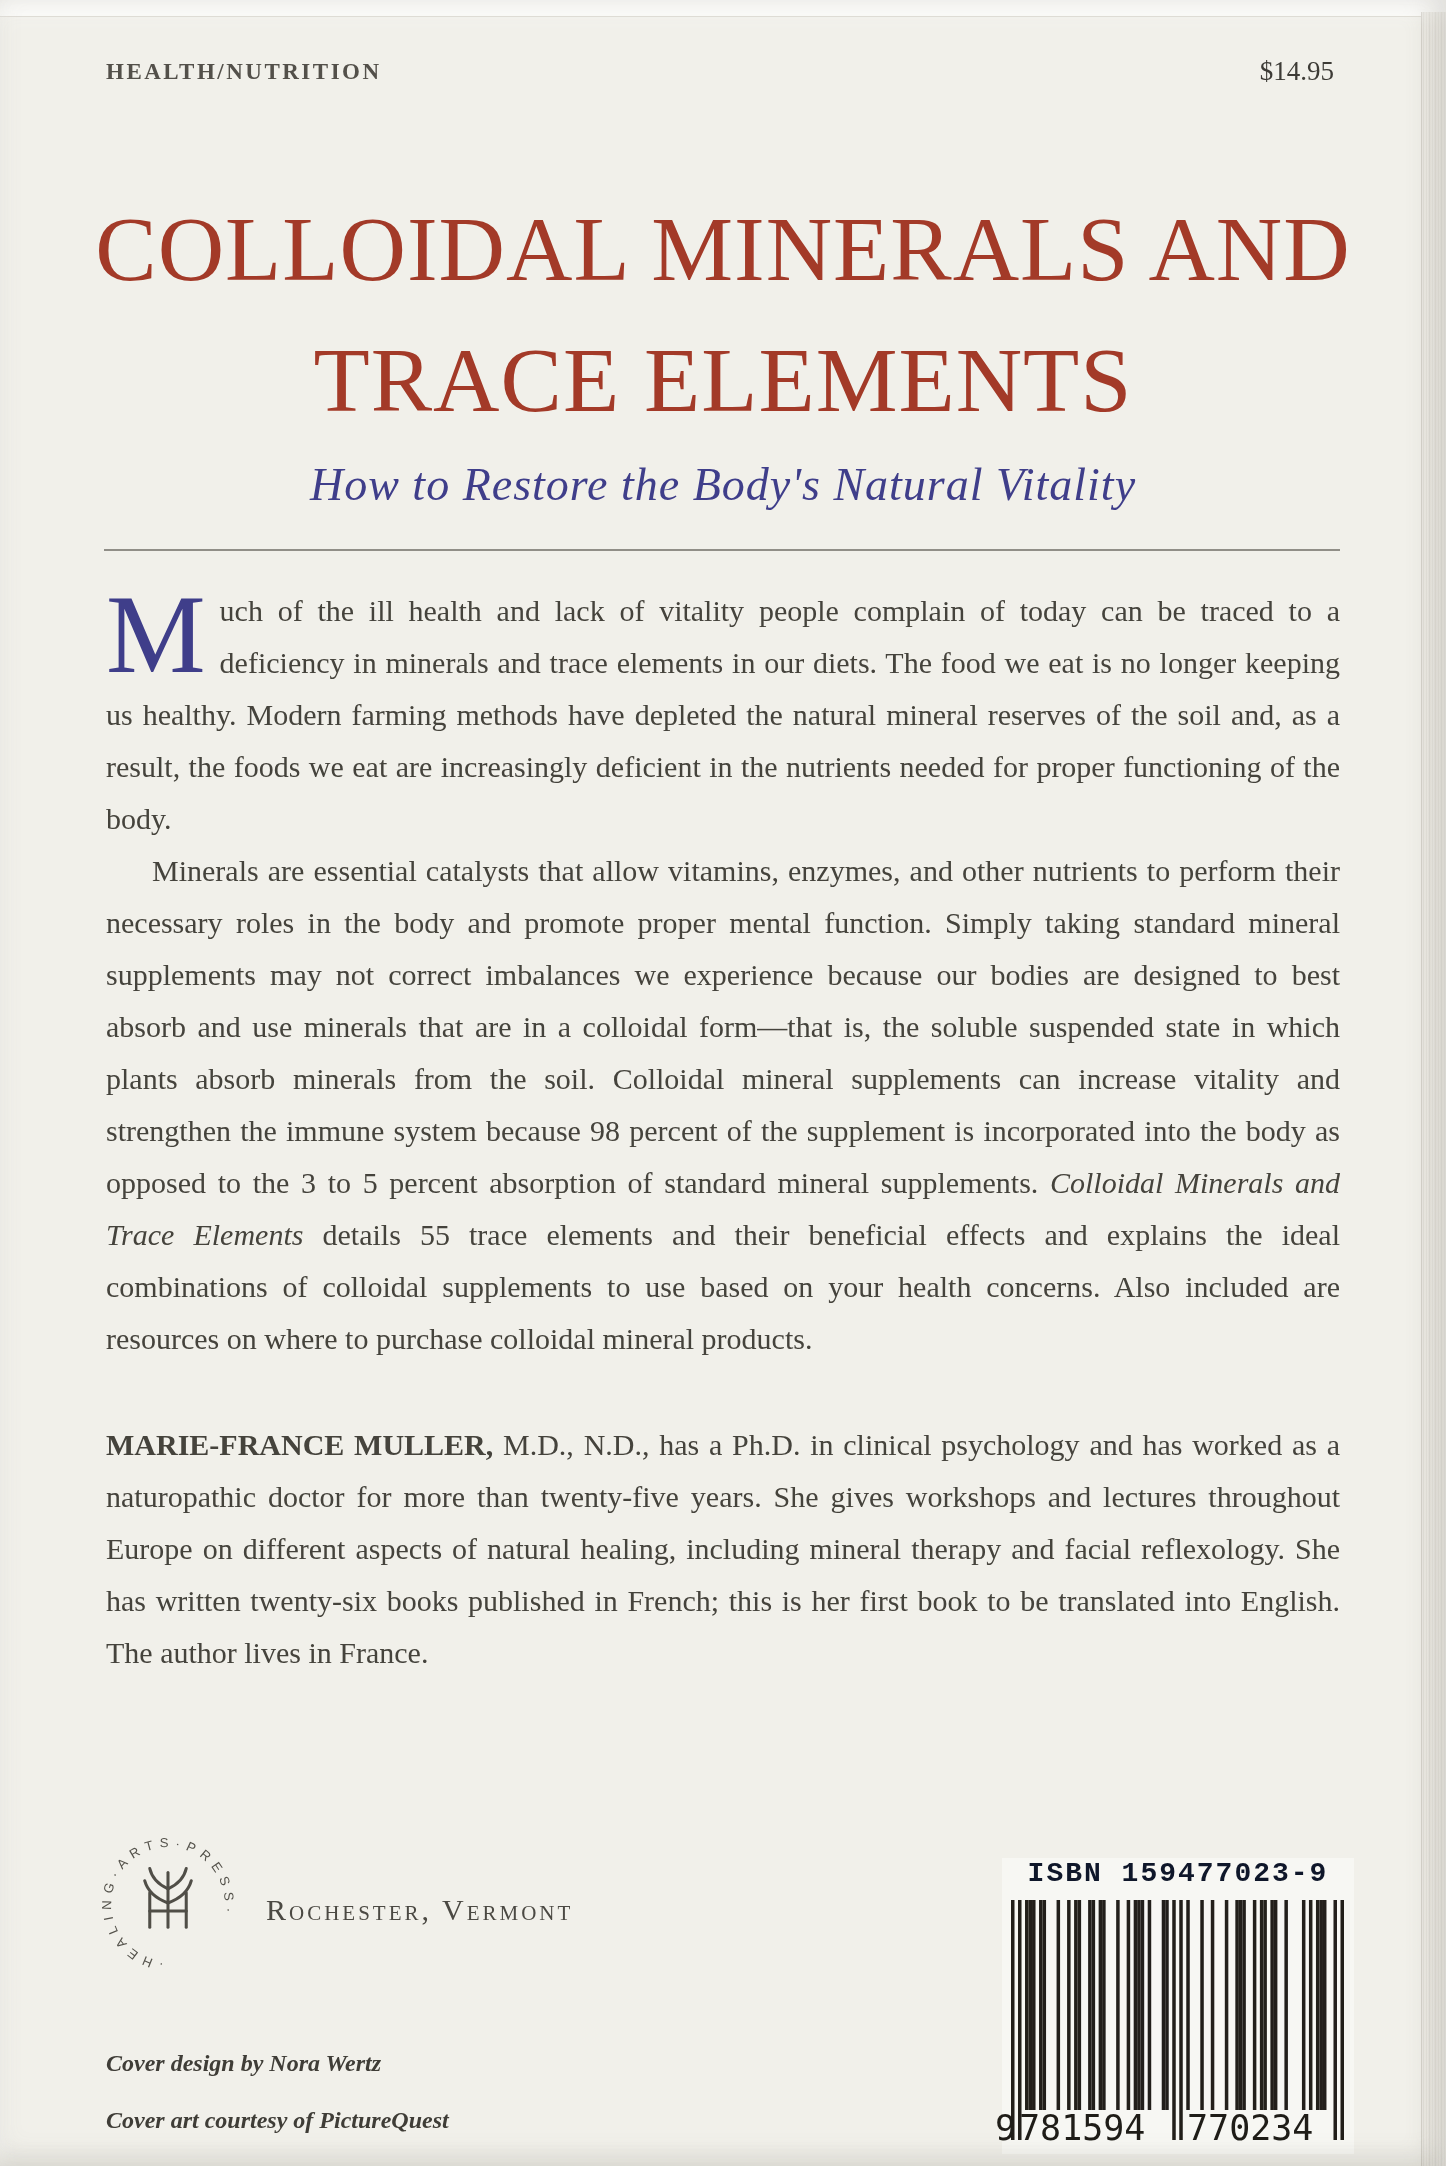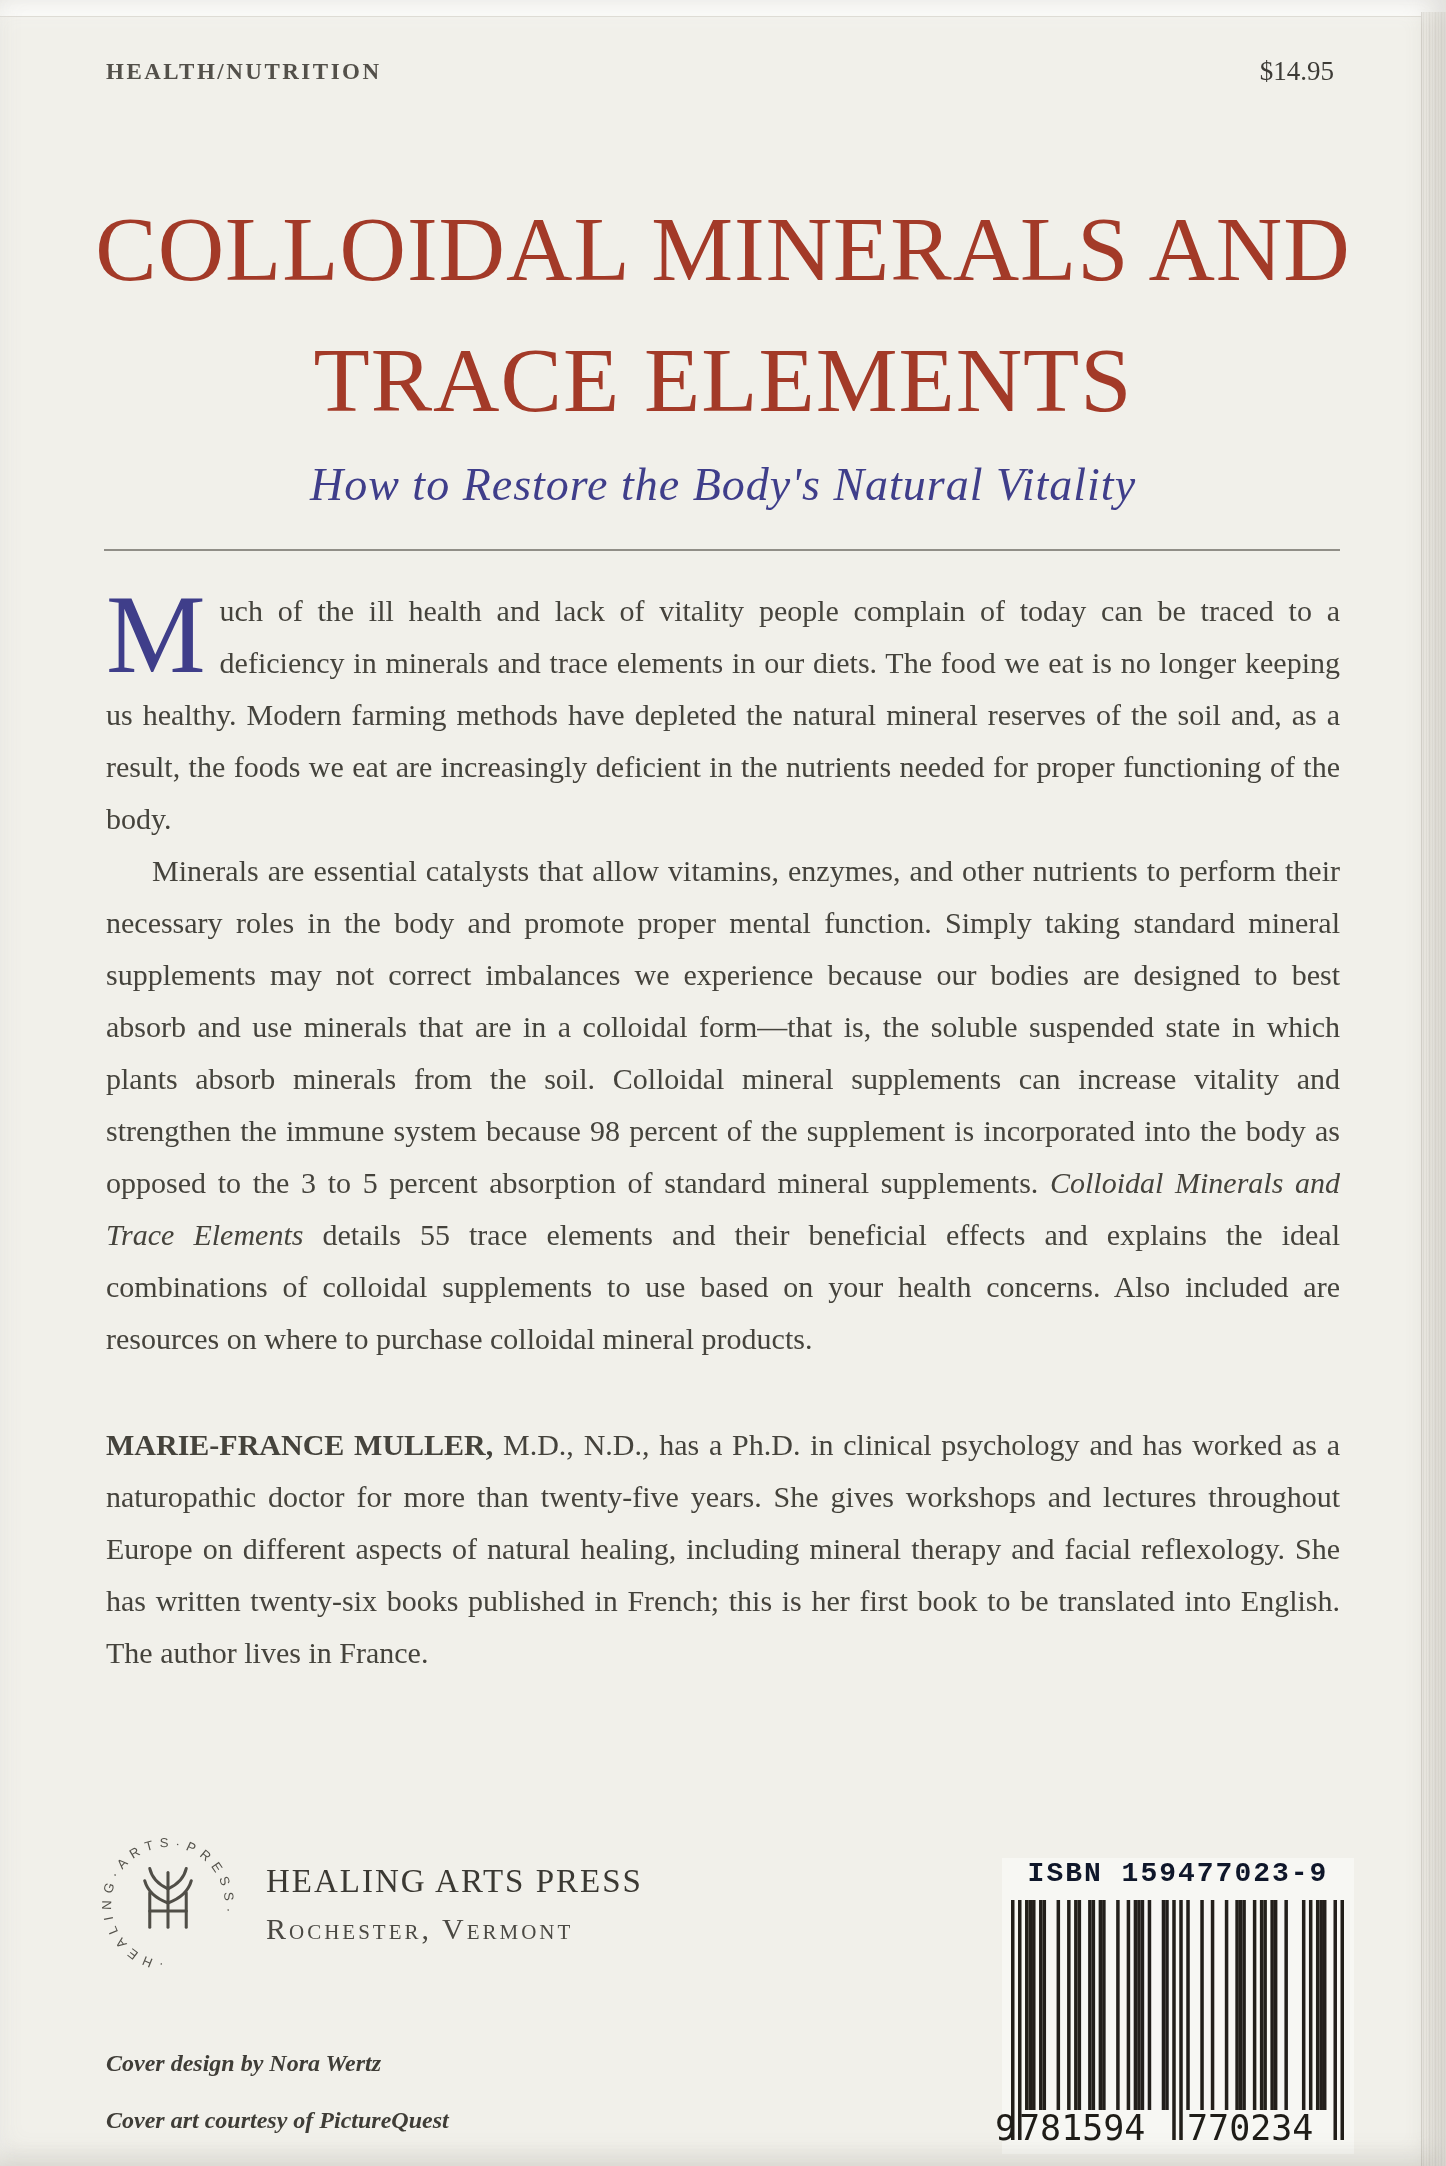--- a/index.html
+++ b/index.html
@@ -155,21 +155,20 @@
         <path d="M75 60 C 66 56, 59 49, 57 40"></path>
         <path d="M75 60 C 84 56, 91 49, 93 40"></path>
         <path d="M75 74 C 64 70, 55 63, 52 52"></path>
         <path d="M75 74 C 86 70, 95 63, 98 52"></path>
         <path d="M57 82 H93"></path>
         <path d="M57 64 V98"></path>
         <path d="M93 64 V98"></path>
       </g>
     </svg>
     <div class="pub-text">
-      <div class="pub-name">HEALING ARTS PRESS</div>
       <div class="pub-loc">Rochester, Vermont</div>
     </div>
   </div>
 
   <div class="credits">
     <div class="credit">Cover design by Nora Wertz</div>
     <div class="credit">Cover art courtesy of PictureQuest</div>
   </div>
 
   <div class="barcode">

